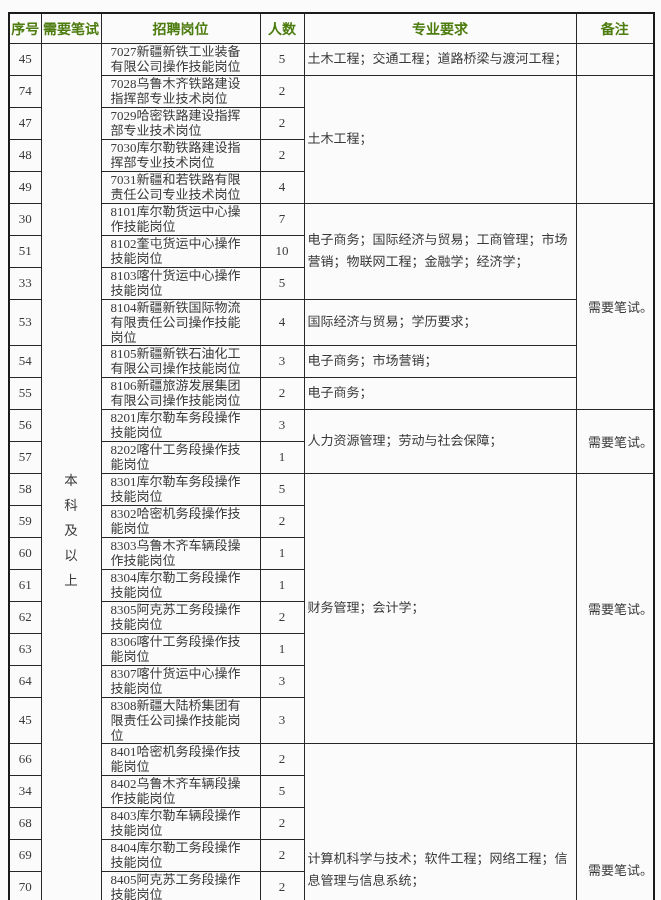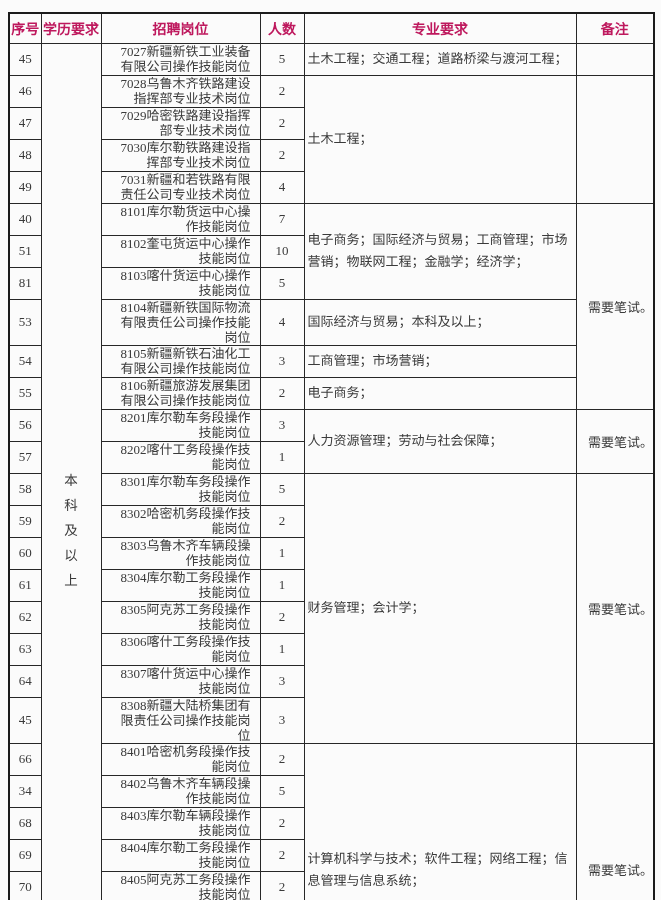--- a/index.html
+++ b/index.html
@@ -19,29 +19,29 @@
     border:2px solid #1b1b1b;
   }
   th,td{
     border:1px solid #272727;
     overflow:hidden;
   }
   thead tr{height:30px;}
   th{
     font-size:14px;
     font-weight:bold;
-    color:#be185d;
+    color:#4d7c0f;
     text-align:center;
     padding:0;
   }
   tbody tr{height:32px;}
   td{font-size:13px;vertical-align:middle;padding:0;}
   td.cell-no{text-align:center;font-size:13px;}
   td.cell-cnt{text-align:center;font-size:13px;}
-  td.cell-pos{padding:0 9px;line-height:15px;word-break:break-all;text-align:right;}
+  td.cell-pos{padding:0 9px;line-height:15px;word-break:break-all;}
   td.cell-major{padding:0 3px;line-height:22px;word-break:break-all;font-family:Liberation Serif, serif;}
   td.cell-remark{text-align:right;}
   td.sunk{padding-top:62px;}
   .vtext{
     width:15px;margin:17px auto;
     line-height:25px;
     word-break:break-all;
     font-size:13.5px;
     text-align:center;
     position:relative;top:42px;
@@ -56,40 +56,40 @@
       <col style="width:32px">
       <col style="width:60px">
       <col style="width:159px">
       <col style="width:44px">
       <col style="width:272px">
       <col style="width:78px">
     </colgroup>
     <thead>
       <tr>
         <th>序号</th>
-        <th>学历要求</th>
+        <th>需要笔试</th>
         <th>招聘岗位</th>
         <th>人数</th>
         <th>专业要求</th>
         <th>备注</th>
       </tr>
     </thead>
     <tbody>
         <tr>
           <td class="cell-no">45</td>
           <td class="cell-edu" rowspan="27">
             <div class="vtext">本科及以上</div>
           </td>
           <td class="cell-pos">7027新疆新铁工业装备有限公司操作技能岗位</td>
           <td class="cell-cnt">5</td>
           <td class="cell-major" rowspan="1">土木工程；交通工程；道路桥梁与渡河工程；</td>
           <td class="cell-remark" rowspan="1"></td>
         </tr>
         <tr>
-          <td class="cell-no">46</td>
+          <td class="cell-no">74</td>
           <td class="cell-pos">7028乌鲁木齐铁路建设指挥部专业技术岗位</td>
           <td class="cell-cnt">2</td>
           <td class="cell-major" rowspan="4">土木工程；</td>
           <td class="cell-remark" rowspan="4"></td>
         </tr>
         <tr>
           <td class="cell-no">47</td>
           <td class="cell-pos">7029哈密铁路建设指挥部专业技术岗位</td>
           <td class="cell-cnt">2</td>
         </tr>
@@ -97,47 +97,47 @@
           <td class="cell-no">48</td>
           <td class="cell-pos">7030库尔勒铁路建设指挥部专业技术岗位</td>
           <td class="cell-cnt">2</td>
         </tr>
         <tr>
           <td class="cell-no">49</td>
           <td class="cell-pos">7031新疆和若铁路有限责任公司专业技术岗位</td>
           <td class="cell-cnt">4</td>
         </tr>
         <tr>
-          <td class="cell-no">40</td>
+          <td class="cell-no">30</td>
           <td class="cell-pos">8101库尔勒货运中心操作技能岗位</td>
           <td class="cell-cnt">7</td>
           <td class="cell-major" rowspan="3">电子商务；国际经济与贸易；工商管理；市场营销；物联网工程；金融学；经济学；</td>
           <td class="cell-remark" rowspan="6">需要笔试。</td>
         </tr>
         <tr>
           <td class="cell-no">51</td>
           <td class="cell-pos">8102奎屯货运中心操作技能岗位</td>
           <td class="cell-cnt">10</td>
         </tr>
         <tr>
-          <td class="cell-no">81</td>
+          <td class="cell-no">33</td>
           <td class="cell-pos">8103喀什货运中心操作技能岗位</td>
           <td class="cell-cnt">5</td>
         </tr>
         <tr>
           <td class="cell-no">53</td>
           <td class="cell-pos">8104新疆新铁国际物流有限责任公司操作技能岗位</td>
           <td class="cell-cnt">4</td>
-          <td class="cell-major" rowspan="1">国际经济与贸易；本科及以上；</td>
+          <td class="cell-major" rowspan="1">国际经济与贸易；学历要求；</td>
         </tr>
         <tr>
           <td class="cell-no">54</td>
           <td class="cell-pos">8105新疆新铁石油化工有限公司操作技能岗位</td>
           <td class="cell-cnt">3</td>
-          <td class="cell-major" rowspan="1">工商管理；市场营销；</td>
+          <td class="cell-major" rowspan="1">电子商务；市场营销；</td>
         </tr>
         <tr>
           <td class="cell-no">55</td>
           <td class="cell-pos">8106新疆旅游发展集团有限公司操作技能岗位</td>
           <td class="cell-cnt">2</td>
           <td class="cell-major" rowspan="1">电子商务；</td>
         </tr>
         <tr>
           <td class="cell-no">56</td>
           <td class="cell-pos">8201库尔勒车务段操作技能岗位</td>

